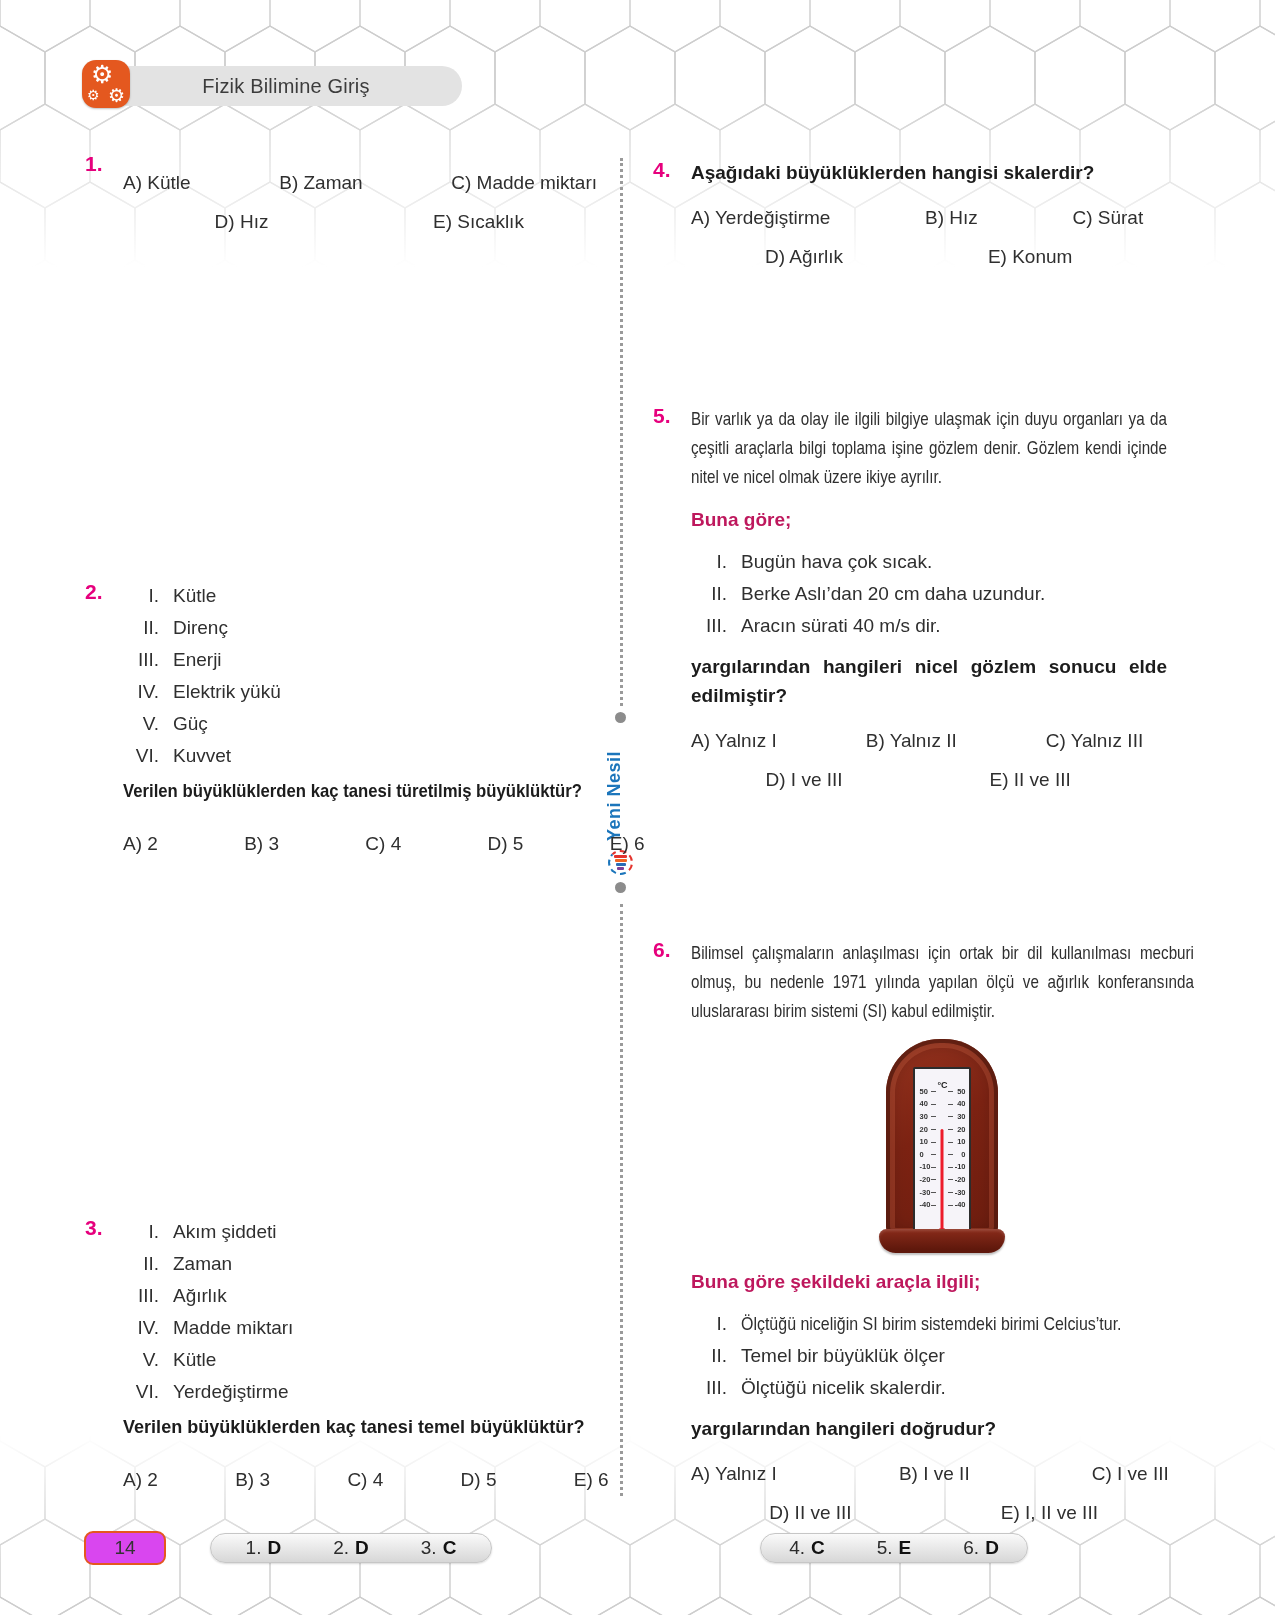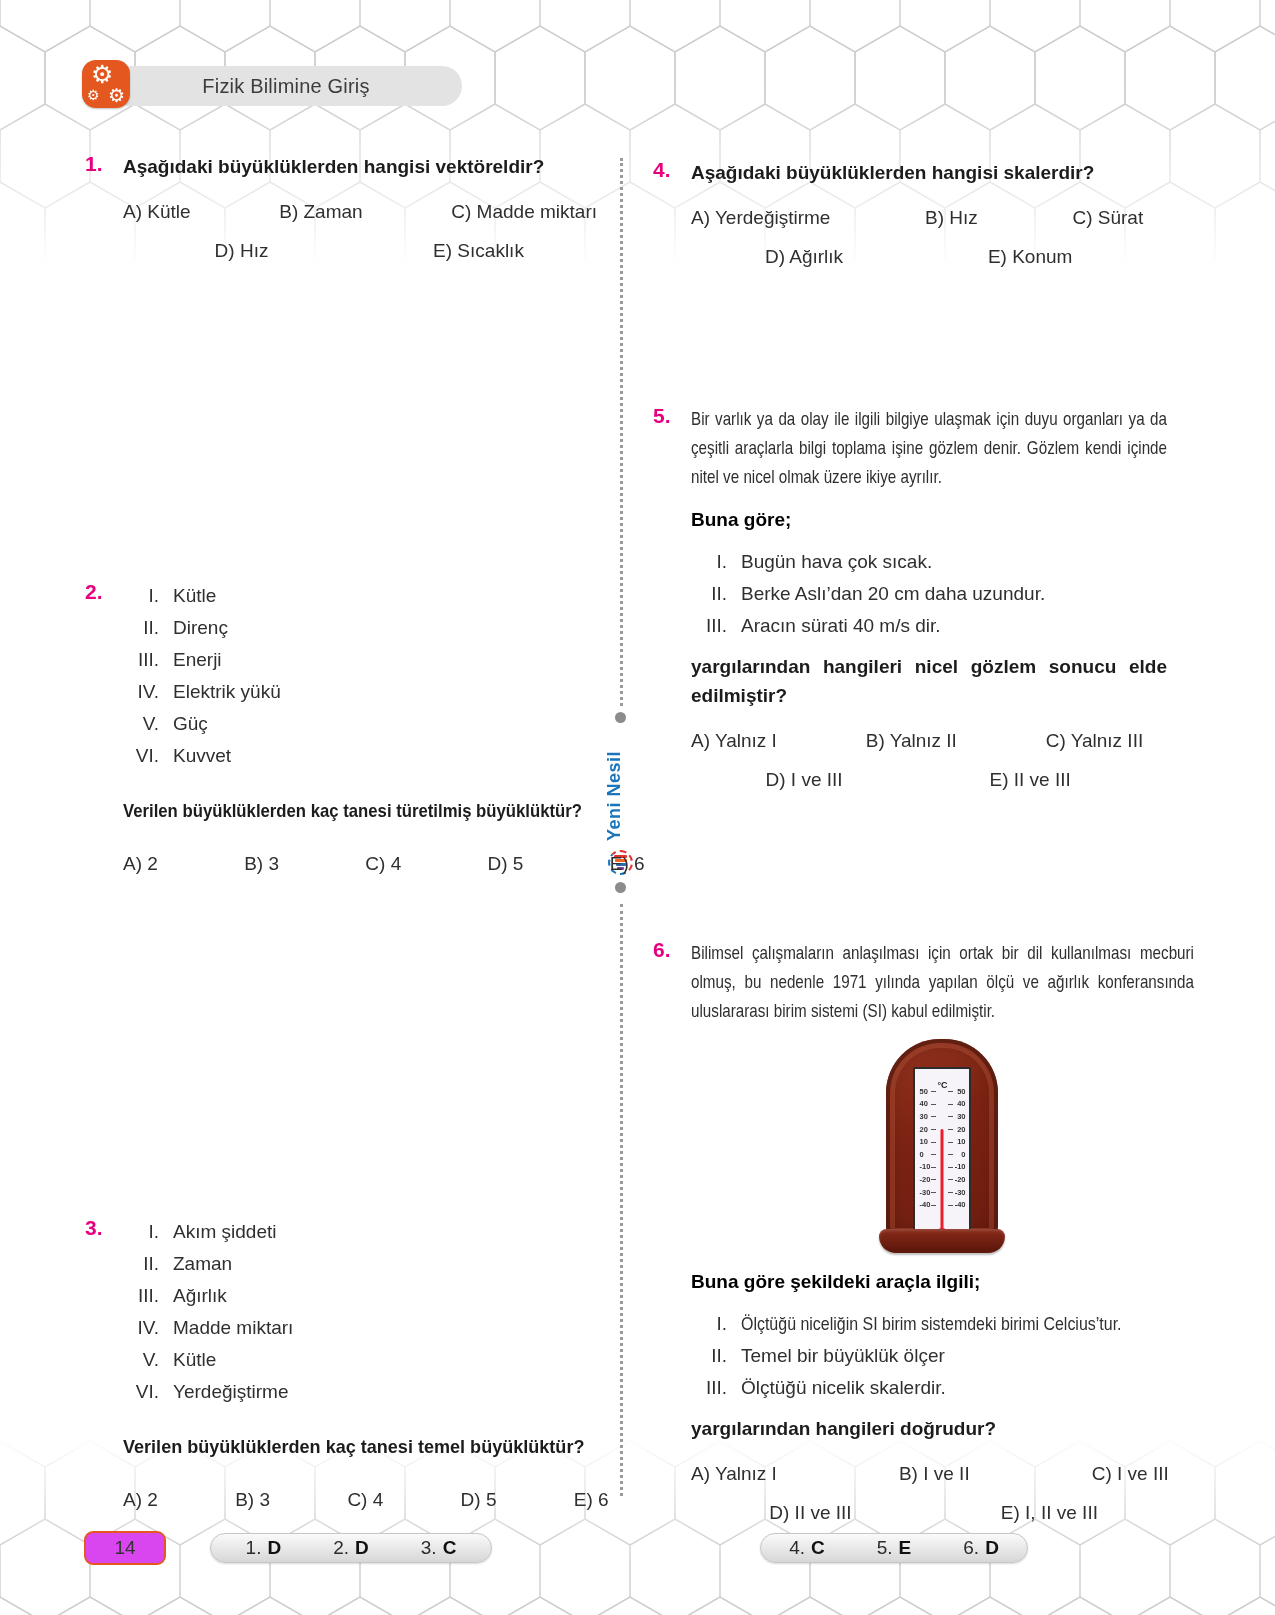--- a/index.html
+++ b/index.html
@@ -46,21 +46,21 @@
 
   
   .q { position:absolute; display:flex; }
   .qnum { flex:0 0 38px; font-size:21px; font-weight:bold; color:#e6007d; }
   .qbody { flex:1; font-size:19px; line-height:29px; color:#2f2f2f; }
   .stem { font-weight:bold; color:#1c1c1c; }
   .stem.jst { text-align:justify; }
   .fitline { white-space:nowrap; display:inline-block; transform:scaleX(.88); transform-origin:0 50%; }
   .para { text-align:justify; }
   .condense { width:125%; transform:scaleX(.8); transform-origin:0 0; }
-  .lead { font-weight:bold; color:#000000; margin-top:14px; }
+  .lead { font-weight:bold; color:#be185d; margin-top:14px; }
   .rlist { margin-top:12px; }
   .rrow { display:flex; line-height:32px; }
   .rn { flex:0 0 36px; text-align:right; margin-right:14px; }
   .rt.fit { white-space:nowrap; display:inline-block; transform:scaleX(.84); transform-origin:0 50%; }
   .optrow { display:flex; justify-content:space-between; }
   .optrow.r2 { margin-top:10px; }
   .optrow.r2 span { flex:1 1 50%; text-align:center; }
   .q1 .optrow.r1, .q4 .optrow.r1, .q5 .optrow.r1, .q6 .optrow.r1 { margin-top:16px; }
   .w95 { width:95%; }
 
@@ -97,21 +97,21 @@
   .ans { display:flex; gap:6px; }
   .ans b { color:#111; }
 
   
   .q1 { left:85px;  top:152px;  width:512px; }
   .q2 { left:85px;  top:580px;  width:512px; }
   .q3 { left:85px;  top:1216px; width:512px; }
   .q4 { left:653px; top:158px;  width:514px; }
   .q5 { left:653px; top:404px;  width:514px; }
   .q6 { left:653px; top:938px;  width:514px; }
-  .q2 .stemline, .q3 .stemline { margin-top:24px; }
+  .q2 .stemline, .q3 .stemline { margin-top:4px; }
   .q2 .optrow, .q3 .optrow { margin-top:24px; }
   .q5 .rlist, .q6 .rlist { margin-top:12px; }
   .q5 .stem.jst, .q6 .stem.jst { margin-top:10px; }
 </style>
 </head>
 <body>
 
 <div class="page">
 
   <svg class="hexbg top" width="1275" height="285">
@@ -161,21 +161,20 @@
   <div class="brand-mark">
     <i class="bm1"></i>
     <i class="bm2"></i>
     <i class="bm3"></i>
     <i class="bm4"></i>
   </div>
 
   <section class="q q1">
     <div class="qnum">1.</div>
     <div class="qbody">
-      <div class="stem">Aşağıdaki büyüklüklerden hangisi vektöreldir?</div>
       <div class="optrow r1">
         <span>A) Kütle</span>
         <span>B) Zaman</span>
         <span>C) Madde miktarı</span>
       </div>
       <div class="optrow r2">
         <span>D) Hız</span>
         <span>E) Sıcaklık</span>
       </div>
     </div>

